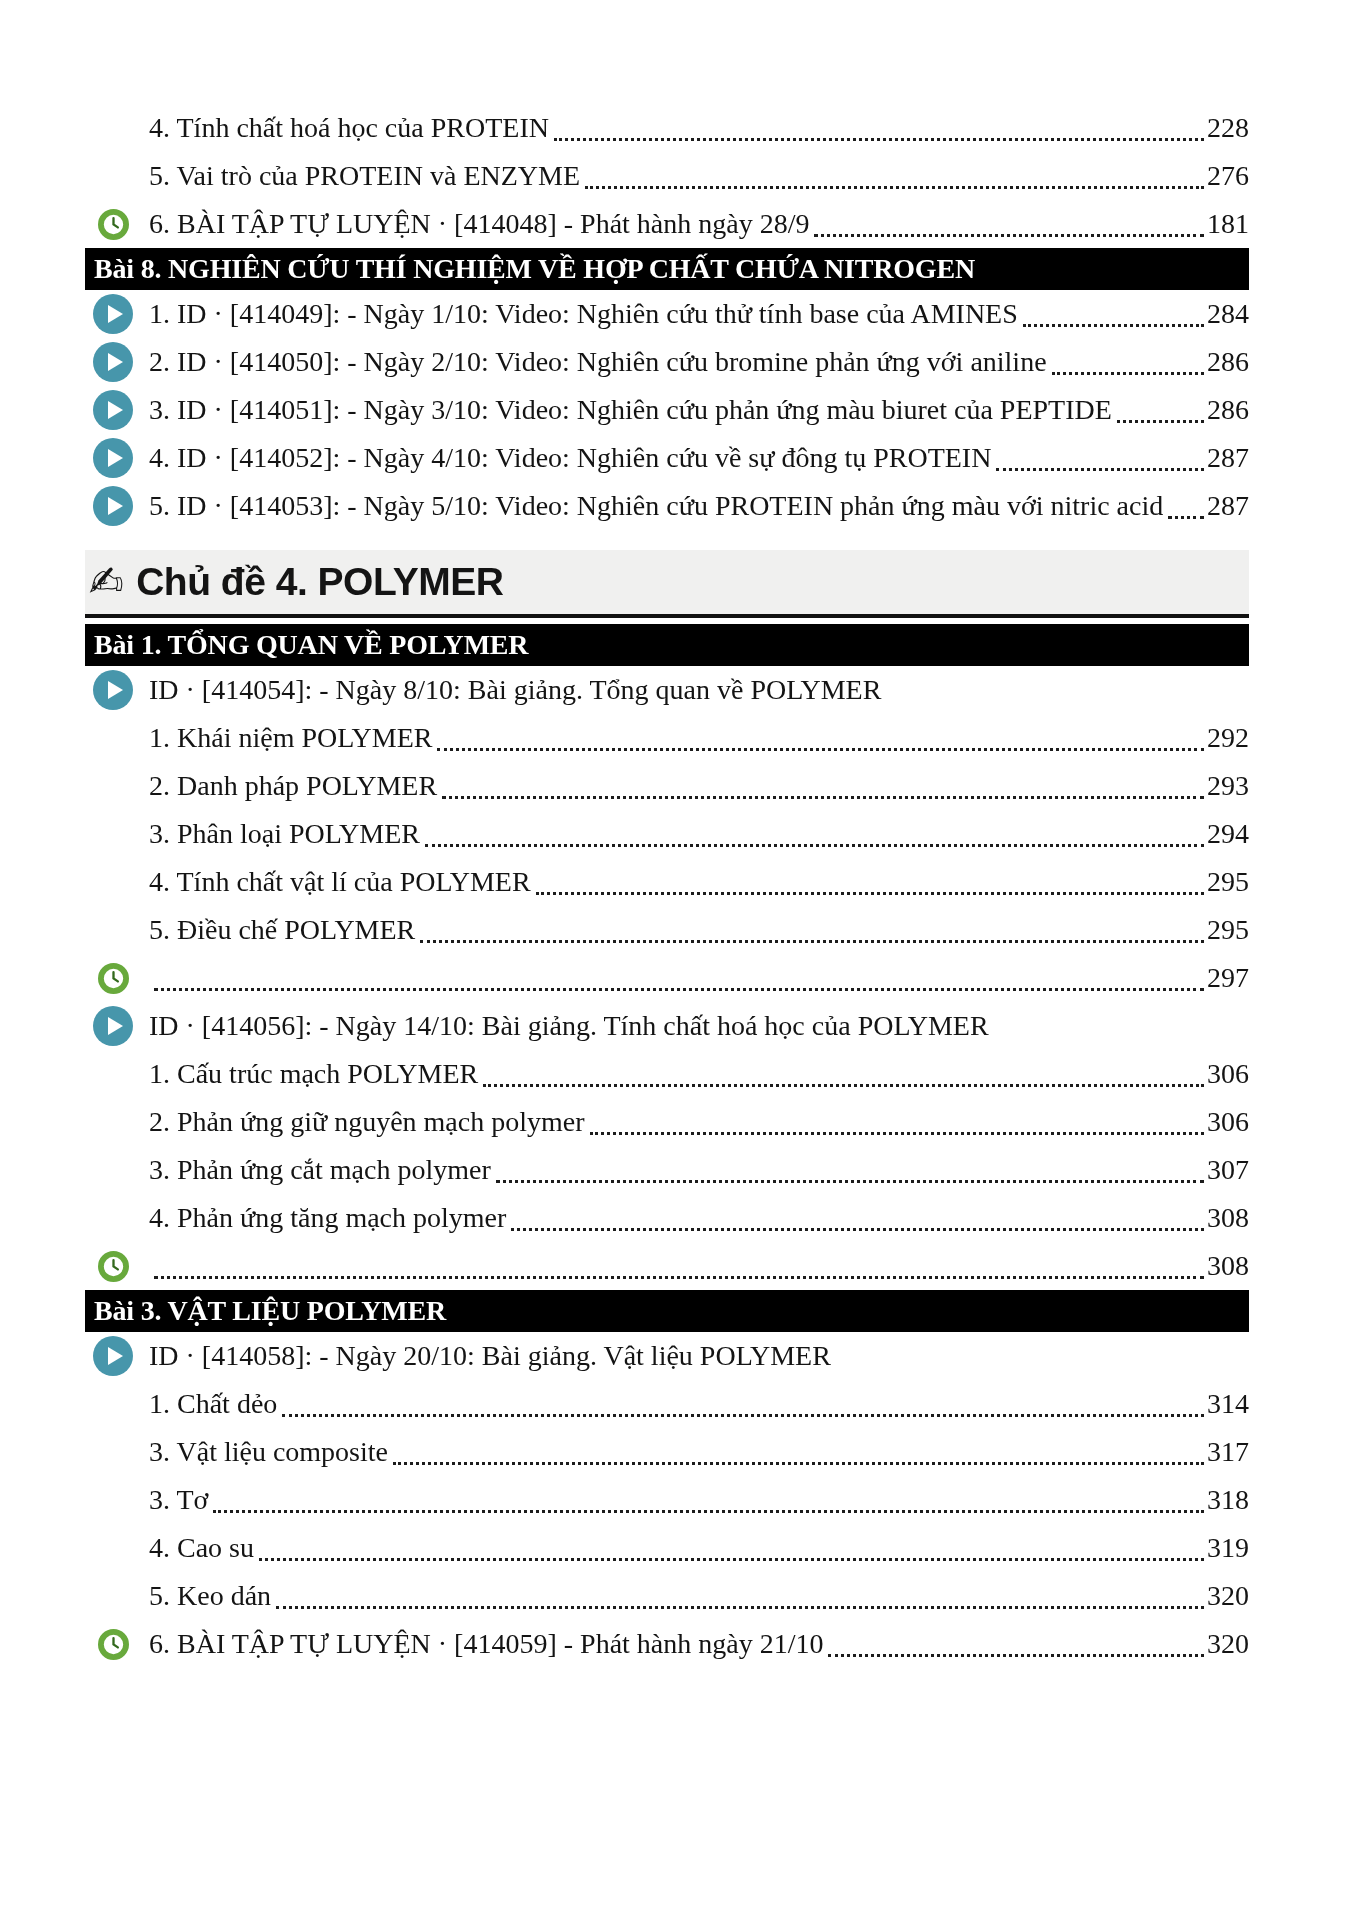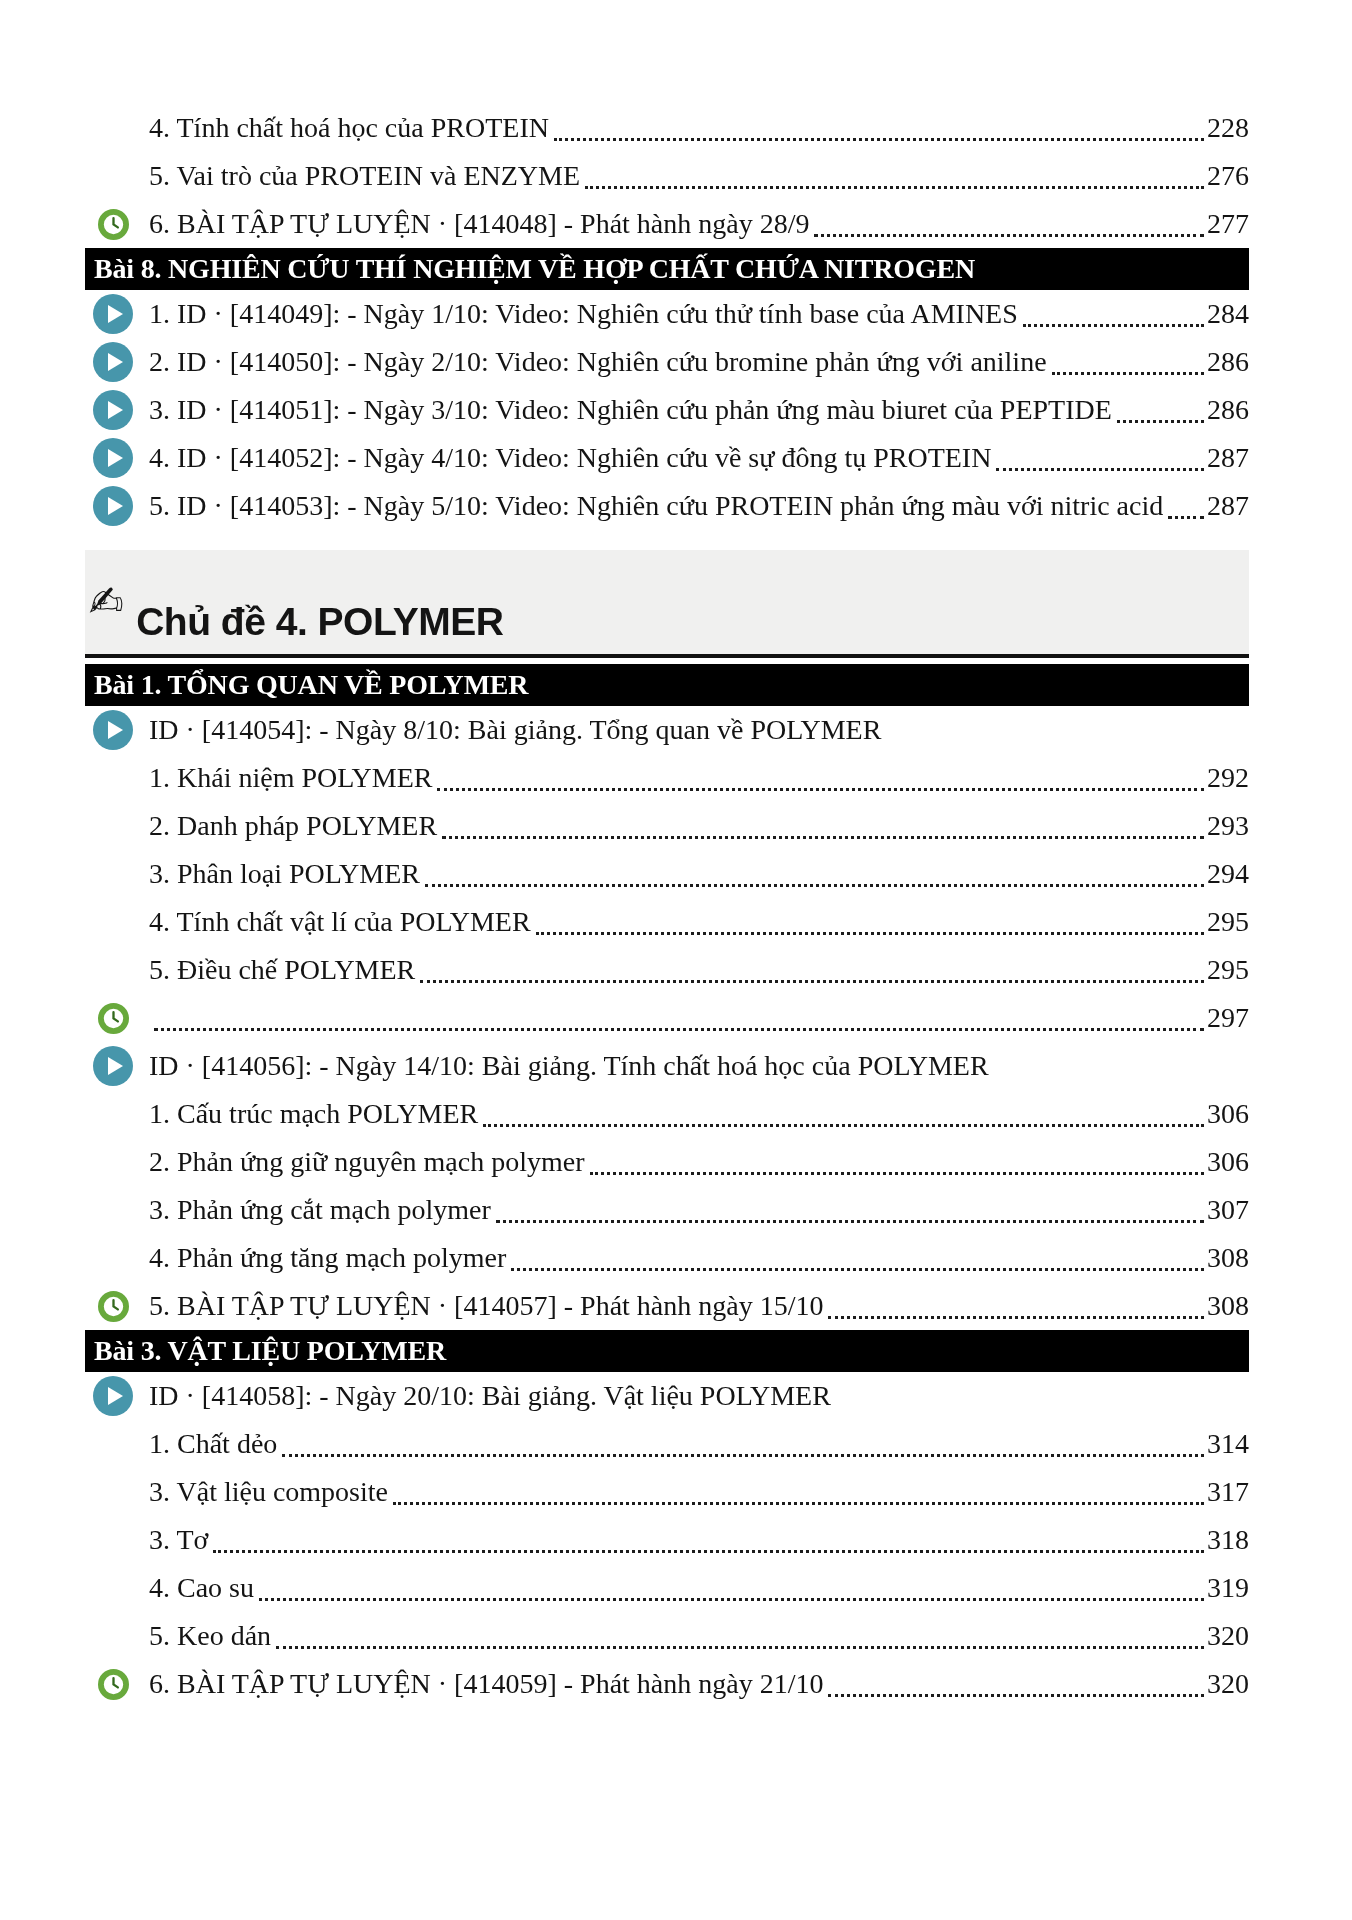--- a/index.html
+++ b/index.html
@@ -19,21 +19,21 @@
   .bar{
     height:42px;background:#000;color:#fff;display:flex;align-items:center;
     padding-left:9px;box-sizing:border-box;margin-top:0;
   }
   .bar .bar-label{font-weight:700;font-size:28px;letter-spacing:-0.2px;white-space:nowrap;}
   .chapter-header{
     margin-top:20px;margin-bottom:6px;background:#f0f0ef;border-bottom:4px solid #111;
     display:flex;align-items:center;padding:9px 0 9px 4px;
   }
   .ch-icon{font-family:"DejaVu Sans", sans-serif;font-size:42px;line-height:44px;margin-right:12px;}
-  .ch-title{font-family:"Liberation Sans", sans-serif;font-weight:700;font-size:39px;line-height:46px;letter-spacing:-0.5px;margin-top:40px;}
+  .ch-title{font-family:"Liberation Sans", sans-serif;font-weight:700;font-size:39px;line-height:46px;letter-spacing:-0.5px;}
 </style>
 </head>
 <body>
 
 <div class="page">
   <div class="content" id="content">
       <div class="row">
         <span class="slot"></span>
         <span class="txt"><span>4. Tính chất hoá học của PROTEIN </span></span>
         <div class="leader"></div>
@@ -49,21 +49,21 @@
         <span class="slot">
           <span class="clock">
             <svg width="31" height="31" viewBox="0 0 32 32">
               <circle cx="16" cy="16" r="13" fill="#fff" stroke="#68a93c" stroke-width="6"></circle>
               <path d="M16 9.5 L16 16 L20.5 19" fill="none" stroke="#33691d" stroke-width="2.4" stroke-linecap="round"></path>
             </svg>
           </span>
         </span>
         <span class="txt"><span>6. BÀI TẬP TỰ LUYỆN · </span><span class="b">[414048] - Phát hành ngày 28/9</span></span>
         <div class="leader"></div>
-        <span class="pagenum">277</span>
+        <span class="pagenum">181</span>
       </div>
       <div class="bar">
         <span class="bar-label">Bài 8. NGHIÊN CỨU THÍ NGHIỆM VỀ HỢP CHẤT CHỨA NITROGEN</span>
       </div>
       <div class="row">
         <span class="slot">
           <span class="play">
             <svg width="40" height="40" viewBox="0 0 40 40">
               <circle cx="20" cy="20" r="20" fill="#4796ab"></circle>
               <polygon points="15,11 30,20 15,29" fill="#fff"></polygon>
@@ -223,21 +223,20 @@
       </div>
       <div class="row">
         <span class="slot">
           <span class="clock">
             <svg width="31" height="31" viewBox="0 0 32 32">
               <circle cx="16" cy="16" r="13" fill="#fff" stroke="#68a93c" stroke-width="6"></circle>
               <path d="M16 9.5 L16 16 L20.5 19" fill="none" stroke="#33691d" stroke-width="2.4" stroke-linecap="round"></path>
             </svg>
           </span>
         </span>
-        <span class="txt"><span>5. BÀI TẬP TỰ LUYỆN · </span><span class="b">[414057] - Phát hành ngày 15/10</span></span>
         <div class="leader"></div>
         <span class="pagenum">308</span>
       </div>
       <div class="bar">
         <span class="bar-label">Bài 3. VẬT LIỆU POLYMER</span>
       </div>
       <div class="row">
         <span class="slot">
           <span class="play">
             <svg width="40" height="40" viewBox="0 0 40 40">

